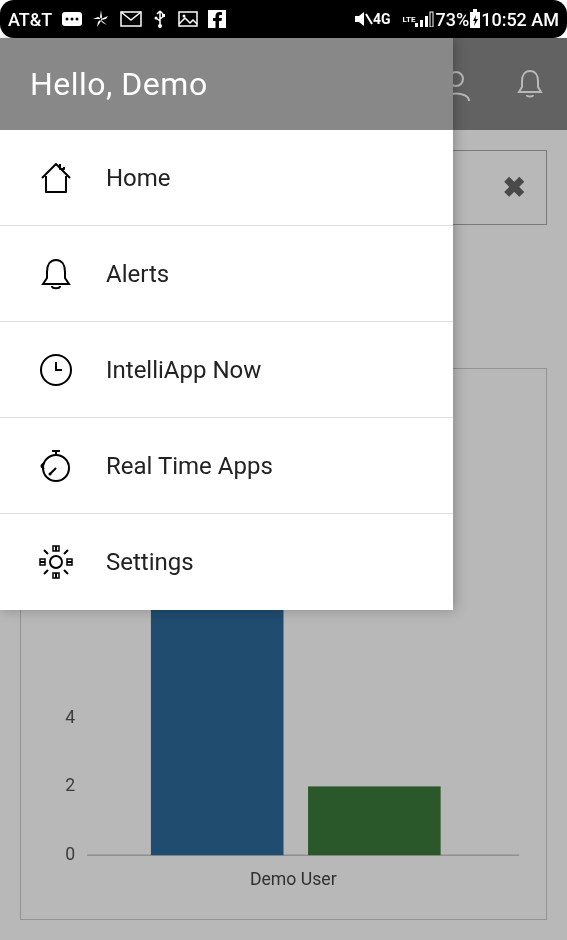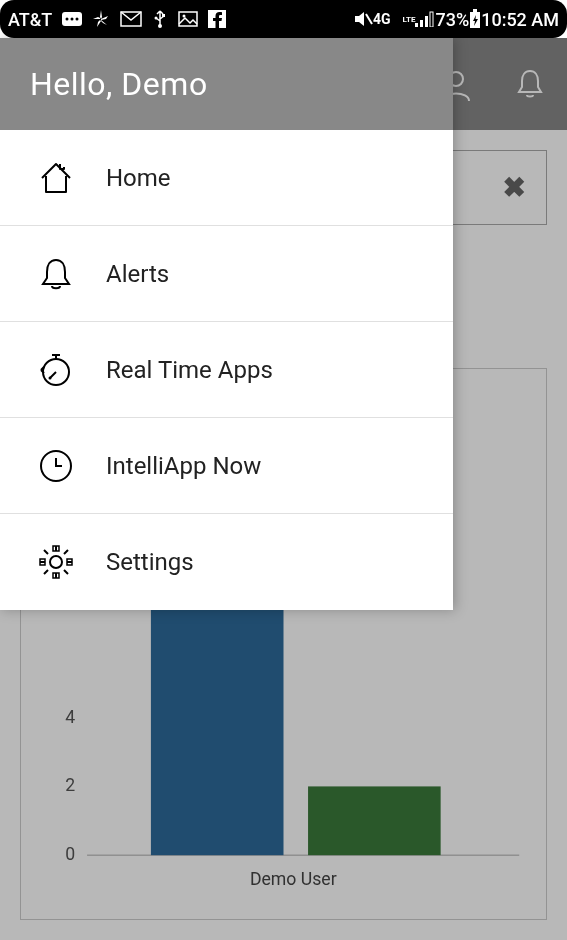--- a/index.html
+++ b/index.html
@@ -169,43 +169,43 @@
             <path d="M16 32 C16 35 24 35 24 32" fill="none" stroke="#000" stroke-width="2"></path>
           </svg>
       </span>
       <span class="drawer-label">Alerts</span>
     </div>
 
 
     <div class="drawer-item">
       <span class="drawer-icon">
         <svg width="40" height="40" viewBox="0 0 40 40">
+            <circle cx="20" cy="20" r="15" fill="none" stroke="#000" stroke-width="2"></circle>
+            <path d="M20 12 V20 H26" fill="none" stroke="#000" stroke-width="2"></path>
+          </svg>
+      </span>
+      <span class="drawer-label">IntelliApp Now</span>
+    </div>
+
+    <div class="drawer-item">
+      <span class="drawer-icon">
+        <svg width="40" height="40" viewBox="0 0 40 40">
             <circle cx="20" cy="22" r="13" fill="none" stroke="#000" stroke-width="2"></circle>
             <path d="M16 5 H24 M20 5 V9" stroke="#000" stroke-width="2"></path>
             <path d="M20 22 L14 28" stroke="#000" stroke-width="2"></path>
             <circle cx="14" cy="28" r="1.5" fill="#000"></circle>
             <path d="M5 20 L8 17 M5 20 L8 23" stroke="#000" stroke-width="2" fill="none"></path>
           </svg>
       </span>
       <span class="drawer-label">Real Time Apps</span>
     </div>
 
     <div class="drawer-item">
       <span class="drawer-icon">
         <svg width="40" height="40" viewBox="0 0 40 40">
-            <circle cx="20" cy="20" r="15" fill="none" stroke="#000" stroke-width="2"></circle>
-            <path d="M20 12 V20 H26" fill="none" stroke="#000" stroke-width="2"></path>
-          </svg>
-      </span>
-      <span class="drawer-label">IntelliApp Now</span>
-    </div>
-
-    <div class="drawer-item">
-      <span class="drawer-icon">
-        <svg width="40" height="40" viewBox="0 0 40 40">
             <circle cx="20" cy="20" r="6" fill="none" stroke="#000" stroke-width="2"></circle>
             <path d="M20 4 V9 M20 31 V36 M4 20 H9 M31 20 H36 M8 8 L12 12 M28 28 L32 32 M32 8 L28 12 M12 28 L8 32" stroke="#000" stroke-width="2"></path>
             <path d="M17 4 H23 V9 H17 Z M17 31 H23 V36 H17 Z M4 17 V23 H9 V17 Z M31 17 V23 H36 V17 Z" fill="none" stroke="#000" stroke-width="1.5"></path>
           </svg>
       </span>
       <span class="drawer-label">Settings</span>
     </div>
 
   </div>
 </div>

